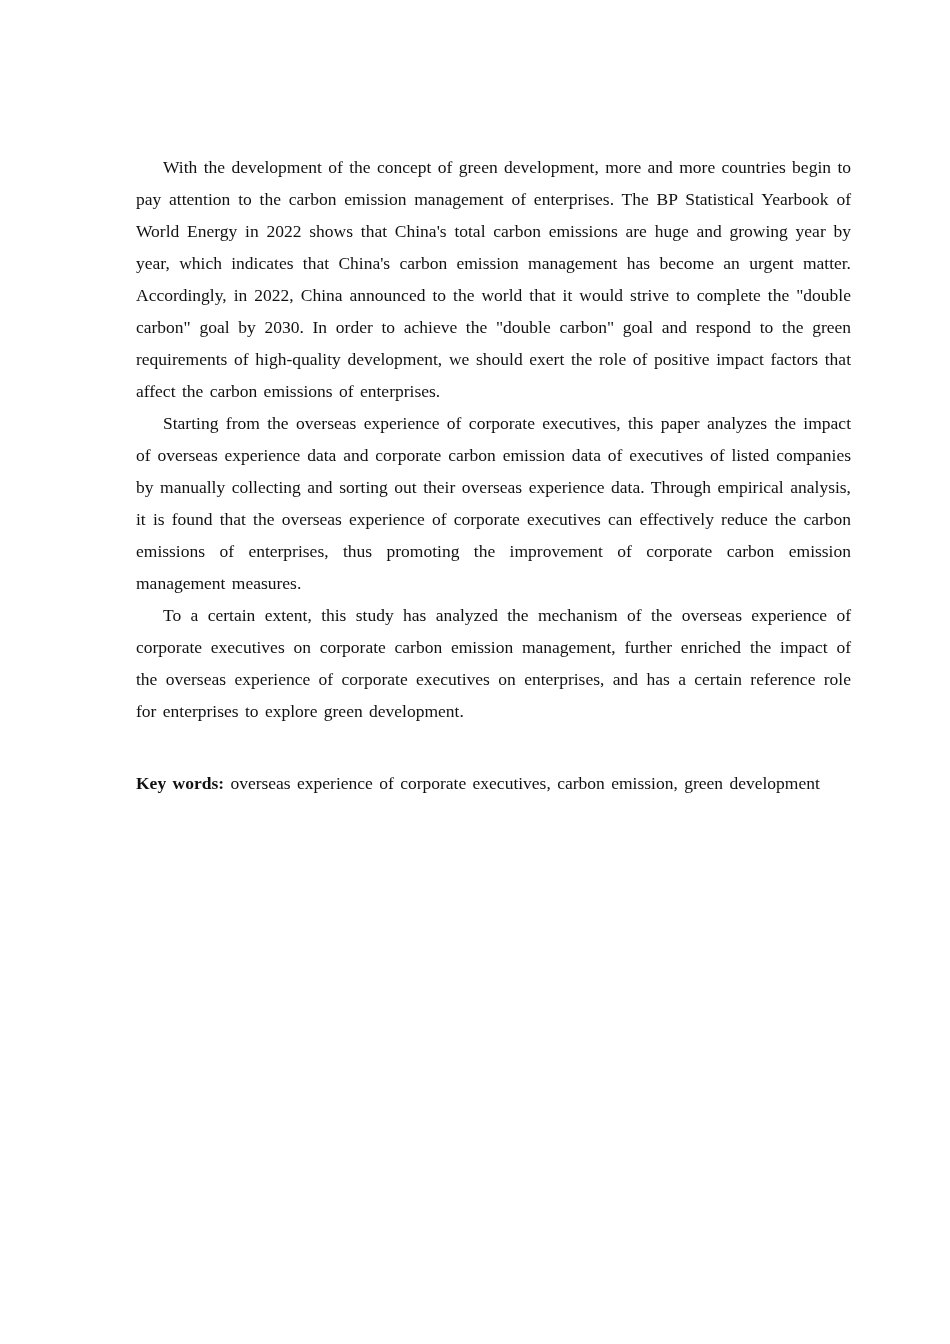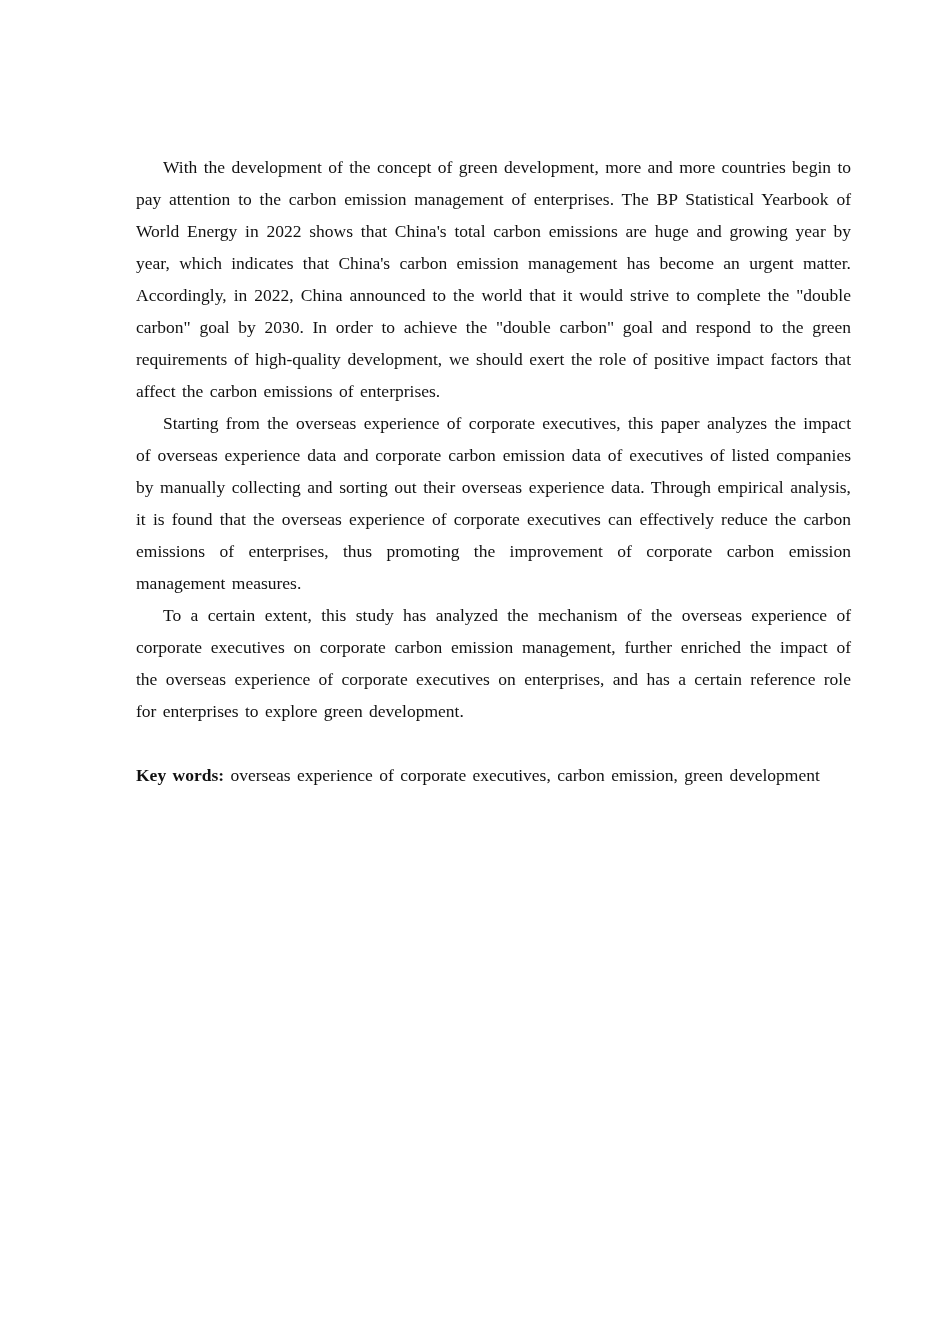--- a/index.html
+++ b/index.html
@@ -25,21 +25,21 @@
       font-size: 17.5px;
       line-height: 32px;
       text-align: justify;
       text-justify: inter-word;
       word-spacing: 2px;
     }
     .page p.body-paragraph {
       text-indent: 27px;
     }
     .page p.keywords-paragraph {
-      margin-top: 32px;
+      margin-top: 40px;
       text-indent: 0;
     }
     .keywords-label {
       font-weight: bold;
       word-spacing: 2px;
     }
   </style>
 </head>
 <body>
 

